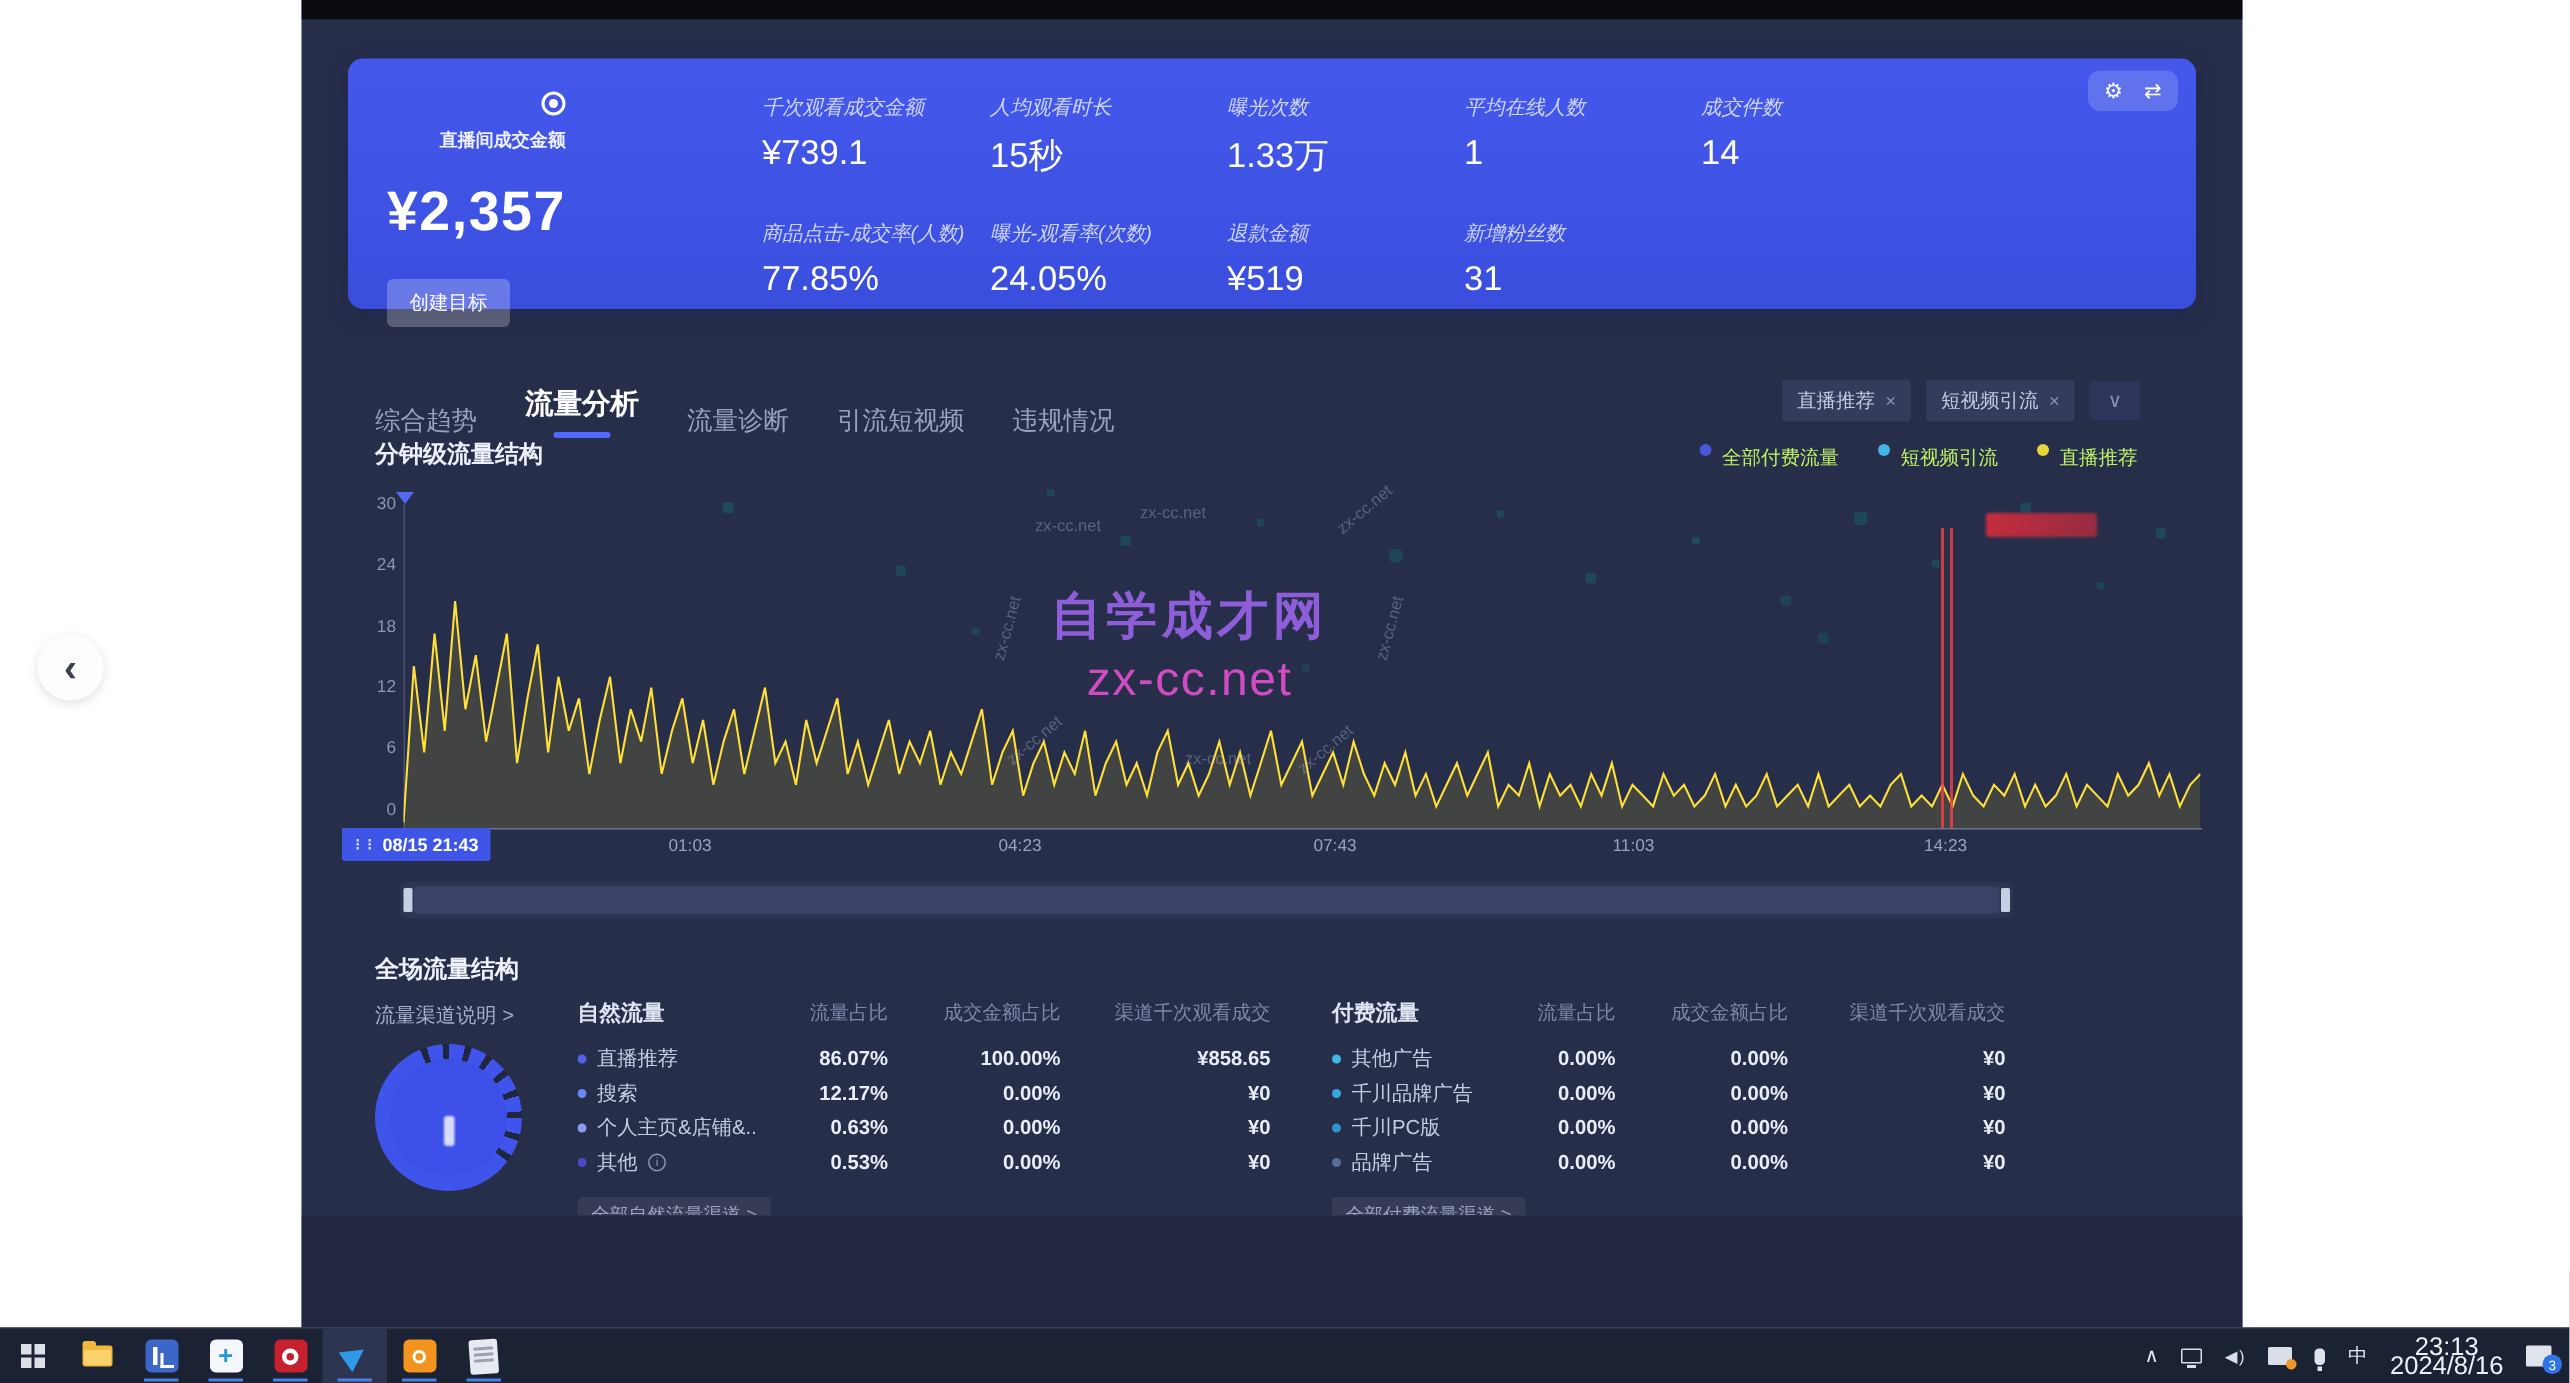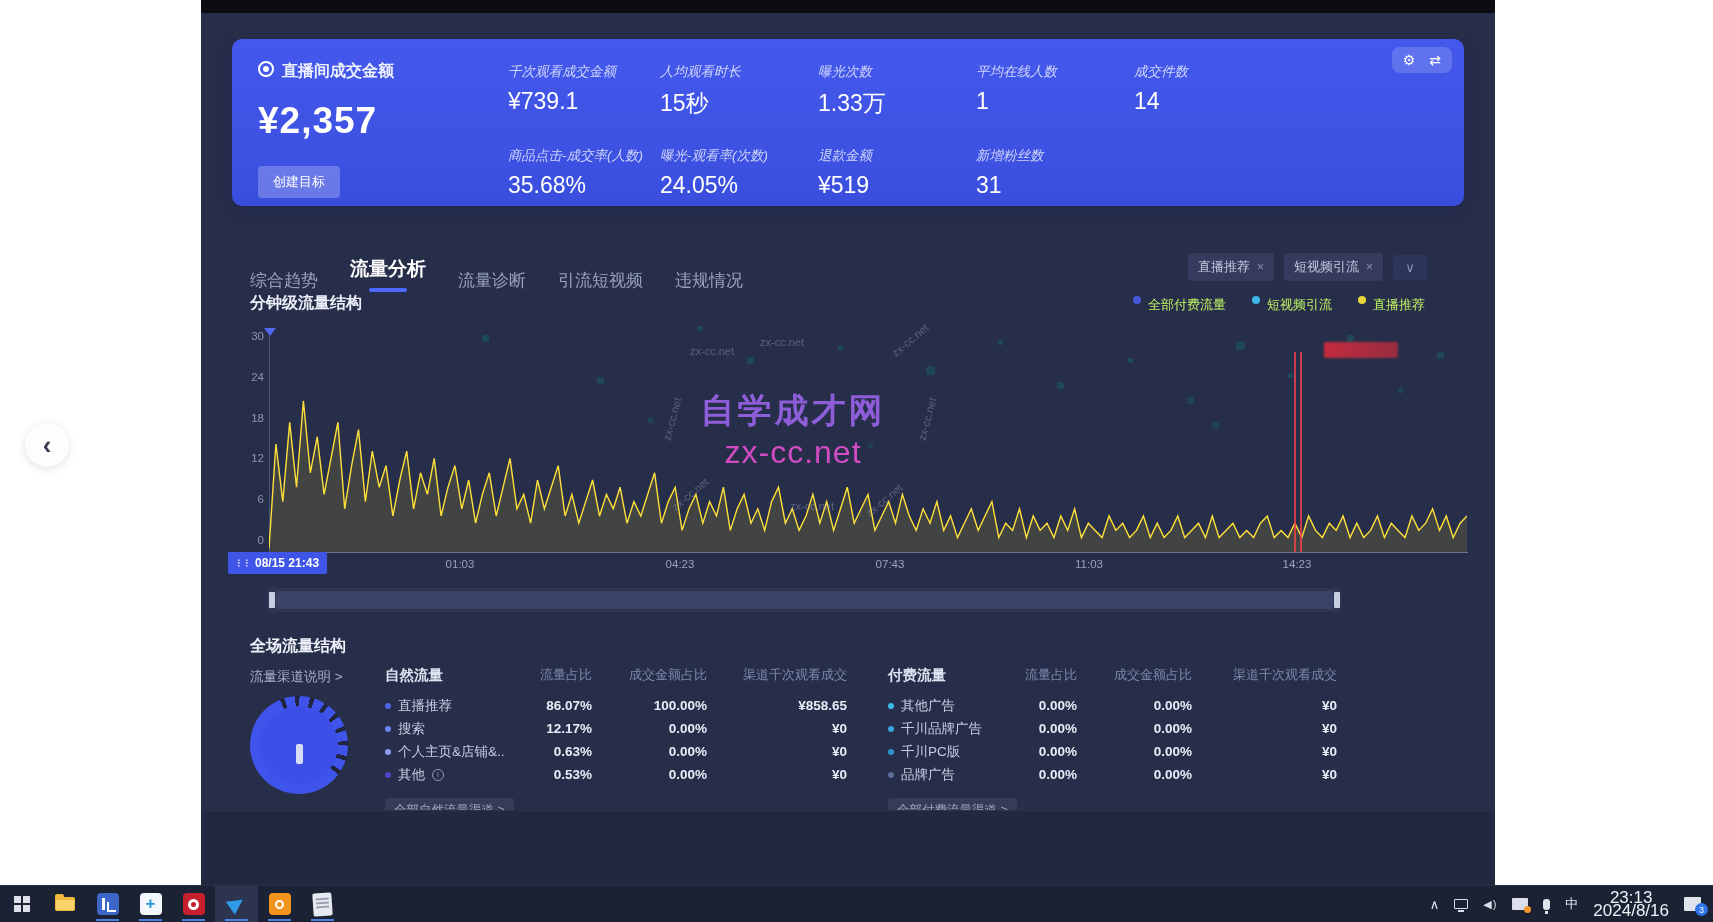--- a/index.html
+++ b/index.html
@@ -12,21 +12,21 @@
     color:#3a4050; font-size:26px; font-weight:bold; cursor:pointer; }
 
   
   .dash { position:absolute; left:201px; top:0; width:1294px; height:885px; background:#272e49; overflow:hidden; }
   .dash-topbar { position:absolute; left:0; top:0; width:100%; height:13px; background:#0b0c12; }
 
   
   .hero { position:absolute; left:31px; top:39px; width:1232px; height:167px; border-radius:10px;
     background:linear-gradient(180deg,#4459ec,#3a4ede); box-shadow:0 4px 14px rgba(20,30,90,.35); }
   .hero-left { position:absolute; left:26px; top:22px; }
-  .hero-title-row { display:flex; align-items:flex-start; gap:8px; color:#eef1ff; font-size:16px; font-weight:bold; }
+  .hero-title-row { display:flex; align-items:flex-end; gap:8px; color:#eef1ff; font-size:12px; font-weight:bold;flex-direction:column; }
   .hero-ico { width:16px; height:16px; border:2px solid #fff; border-radius:50%; position:relative; }
   .hero-ico:after { content:""; position:absolute; left:3px; top:3px; width:6px; height:6px; background:#fff; border-radius:50%; }
   .hero-value { margin-top:18px; color:#ffffff; font-size:37px; font-weight:bold; letter-spacing:1px; }
   .hero-btn { margin-top:24px; display:inline-block; background:rgba(255,255,255,.24); color:#fff; font-size:13px;
     padding:7px 15px; border-radius:4px; cursor:pointer; }
   .metrics { position:absolute; left:276px; top:24px; display:grid; grid-template-columns:152px 158px 158px 158px 150px; row-gap:28px; }
   .metric .m-label { font-size:13.5px; color:rgba(236,240,255,.82); white-space:nowrap;font-style:italic; }
   .metric .m-value { margin-top:7px; font-size:23px; font-weight:normal; color:#ffffff; }
   .hero-tools { position:absolute; right:12px; top:8px; background:rgba(255,255,255,.16); border-radius:8px;
     padding:5px 11px; display:flex; gap:14px; color:#ffffff; font-size:14px; }
@@ -184,21 +184,21 @@
         <div class="metric">
             <div class="m-label">平均在线人数</div>
             <div class="m-value">1</div>
           </div>
         <div class="metric">
             <div class="m-label">成交件数</div>
             <div class="m-value">14</div>
           </div>
         <div class="metric">
             <div class="m-label">商品点击-成交率(人数)</div>
-            <div class="m-value">35.68%</div>
+            <div class="m-value">77.85%</div>
           </div>
         <div class="metric">
             <div class="m-label">曝光-观看率(次数)</div>
             <div class="m-value">24.05%</div>
           </div>
         <div class="metric">
             <div class="m-label">退款金额</div>
             <div class="m-value">¥519</div>
           </div>
         <div class="metric">

